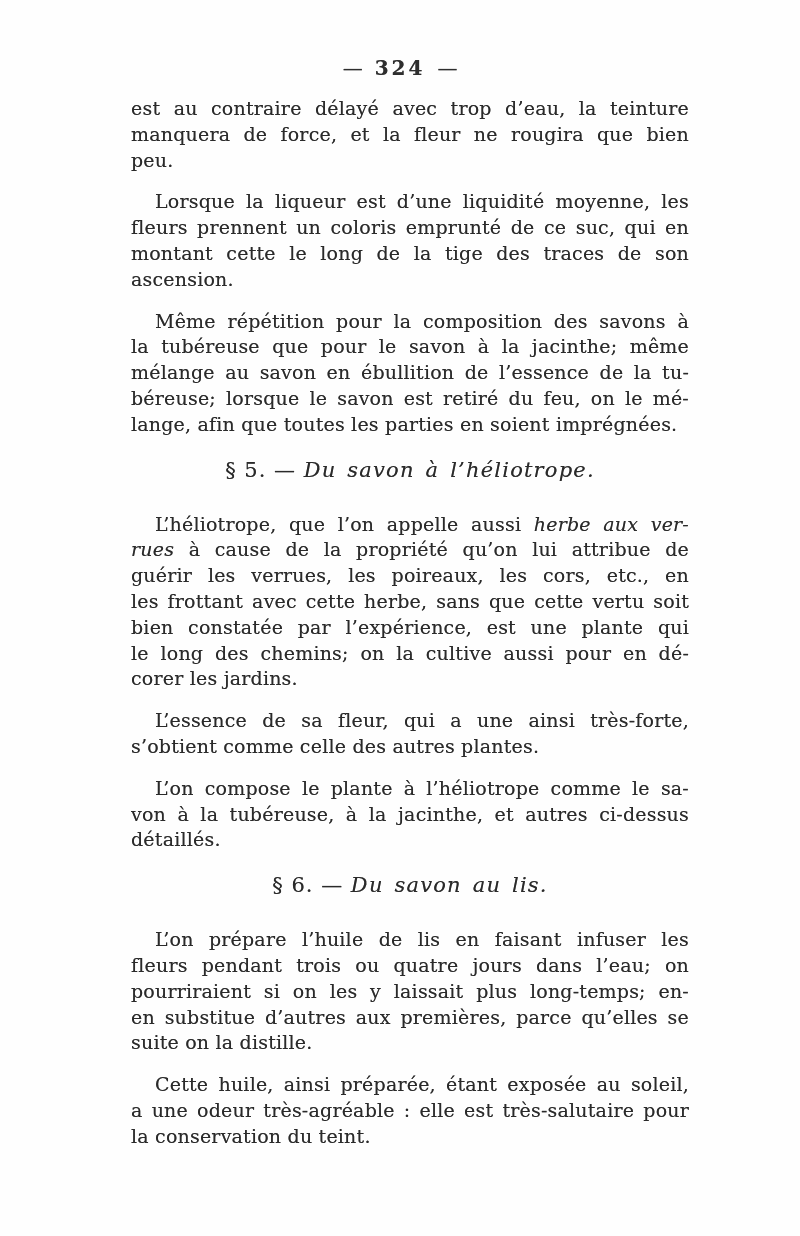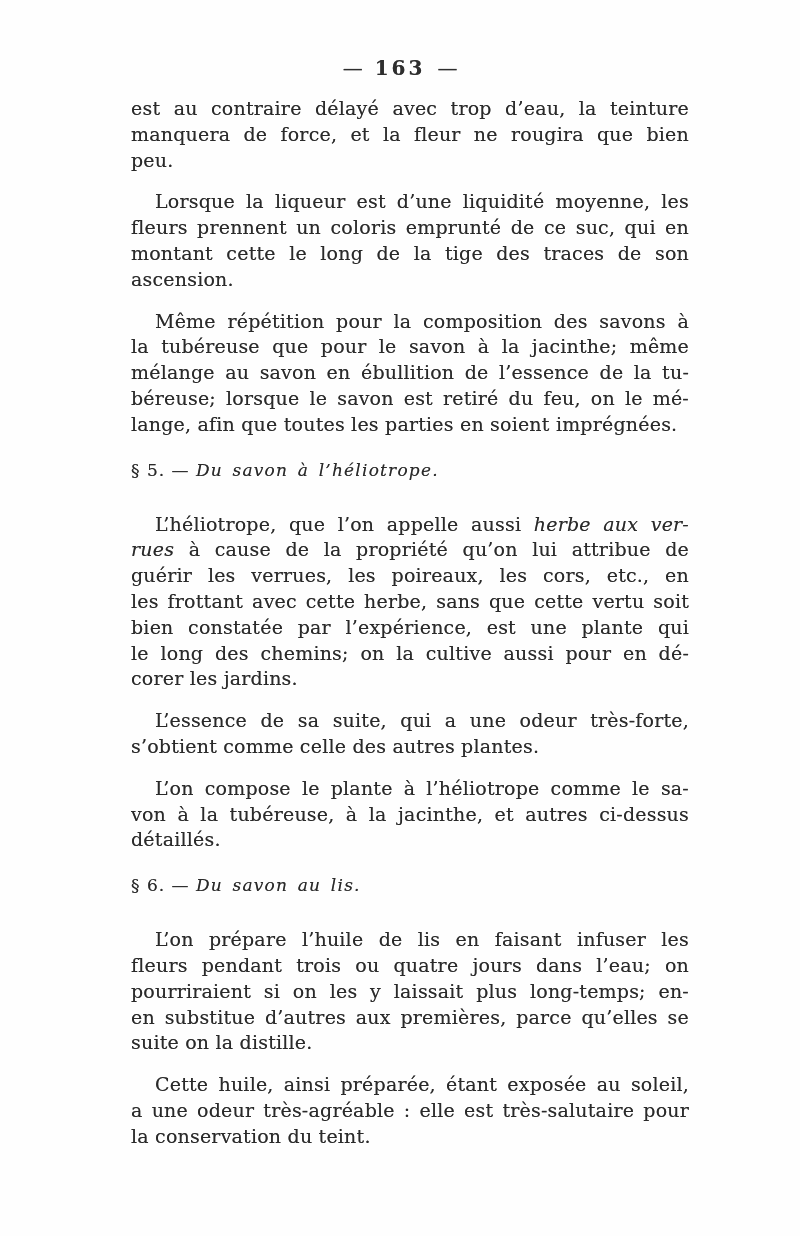--- a/index.html
+++ b/index.html
@@ -56,42 +56,43 @@
     text-align-last: left;
   }
   .line.indent {
     text-indent: 24px;
     margin-top: 16px;
   }
   .it {
     font-style: italic;
   }
   .heading {
+    text-align: center;
     margin-top: 20px;
     margin-bottom: 28px;
-    font-size: 17px;
+    font-size: 21px;
     height: 26px;
     overflow: hidden;
   }
   .heading .hnum {
     font-style: normal;
     letter-spacing: 1px;
   }
   .heading .htitle {
     font-style: italic;
     letter-spacing: 1.2px;
     word-spacing: 3px;
   }
 </style>
 </head>
 <body>
 
 <div class="page">
   <div class="page-header">
-    <span class="dash">—</span><span class="pagenum">163</span><span class="dash">—</span>
+    <span class="dash">—</span><span class="pagenum">324</span><span class="dash">—</span>
   </div>
   <div class="page-body" id="page-body">
       <div class="para">
         <div class="line"><span>est au contraire délayé avec trop d’eau, la teinture</span></div>
         <div class="line"><span>manquera de force, et la fleur ne rougira que bien</span></div>
         <div class="line last"><span>peu.</span></div>
       </div>
       <div class="para">
         <div class="line indent"><span>Lorsque la liqueur est d’une liquidité moyenne, les</span></div>
         <div class="line"><span>fleurs prennent un coloris emprunté de ce suc, qui en</span></div>
@@ -109,21 +110,21 @@
       <div class="para">
         <div class="line indent"><span>L’héliotrope, que l’on appelle aussi </span><span class="it">herbe aux ver-</span></div>
         <div class="line"><span class="it">rues</span><span> à cause de la propriété qu’on lui attribue de</span></div>
         <div class="line"><span>guérir les verrues, les poireaux, les cors, etc., en</span></div>
         <div class="line"><span>les frottant avec cette herbe, sans que cette vertu soit</span></div>
         <div class="line"><span>bien constatée par l’expérience, est une plante qui</span></div>
         <div class="line"><span>le long des chemins; on la cultive aussi pour en dé-</span></div>
         <div class="line last"><span>corer les jardins.</span></div>
       </div>
       <div class="para">
-        <div class="line indent"><span>L’essence de sa suite, qui a une odeur très-forte,</span></div>
+        <div class="line indent"><span>L’essence de sa fleur, qui a une ainsi très-forte,</span></div>
         <div class="line last"><span>s’obtient comme celle des autres plantes.</span></div>
       </div>
       <div class="para">
         <div class="line indent"><span>L’on compose le plante à l’héliotrope comme le sa-</span></div>
         <div class="line"><span>von à la tubéreuse, à la jacinthe, et autres ci-dessus</span></div>
         <div class="line last"><span>détaillés.</span></div>
       </div>
       <div class="heading"><span class="hnum">§ 6. — </span><span class="htitle">Du savon au lis.</span></div>
       <div class="para">
         <div class="line indent"><span>L’on prépare l’huile de lis en faisant infuser les</span></div>

